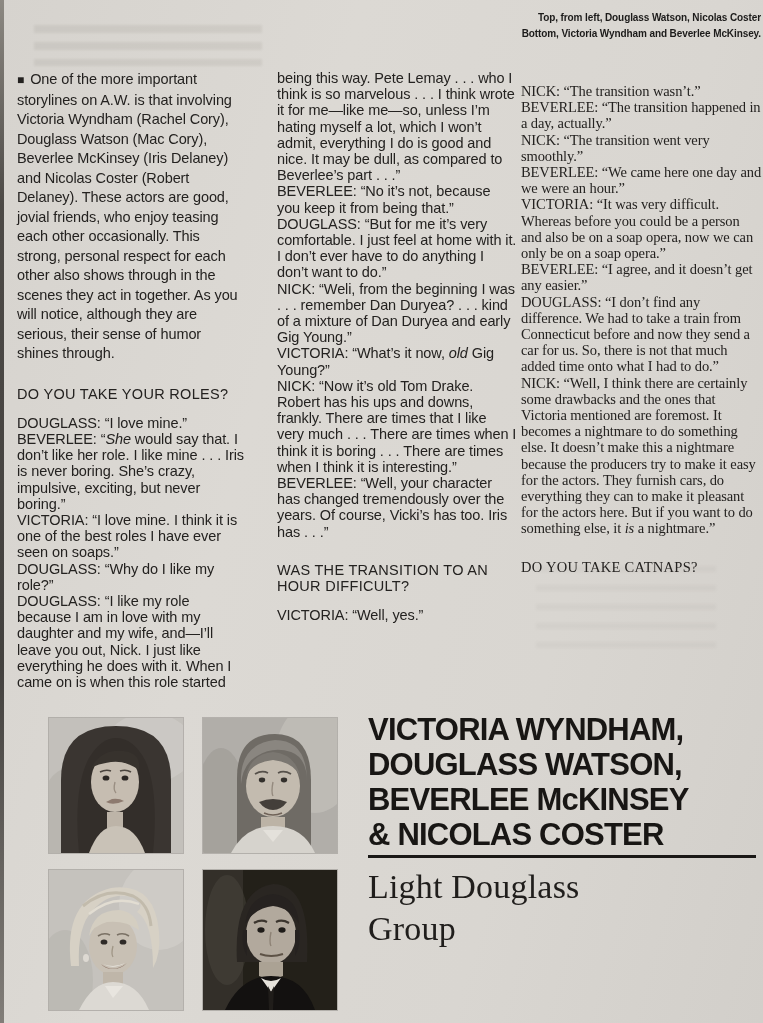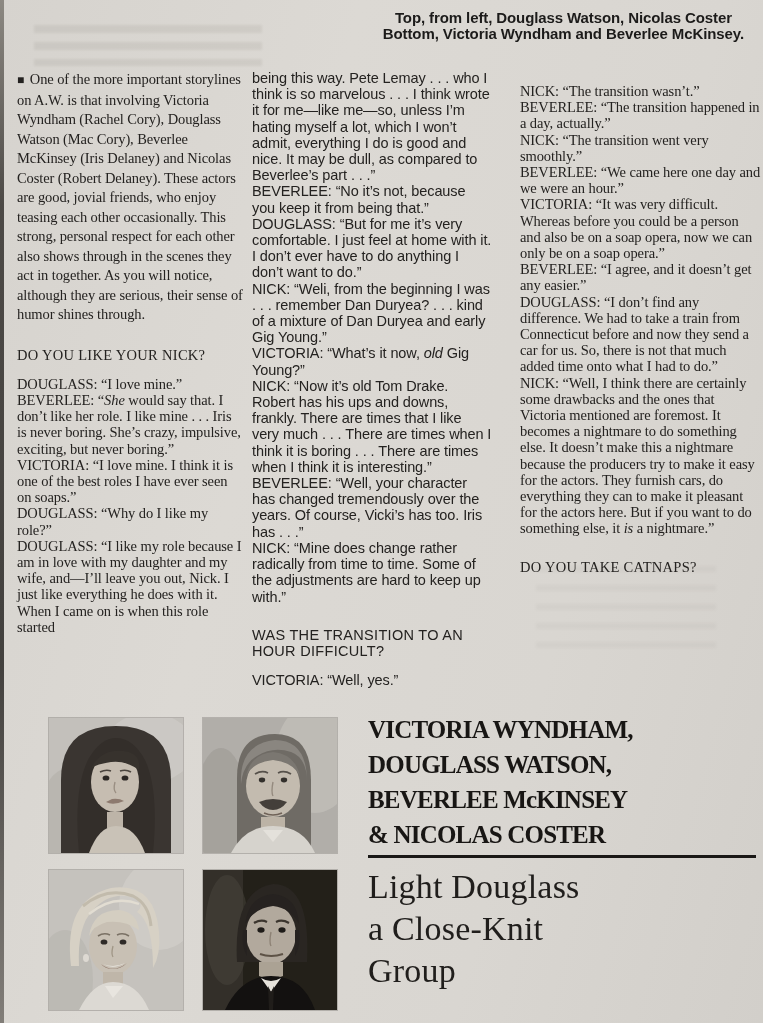--- a/index.html
+++ b/index.html
@@ -14,79 +14,78 @@
     background:linear-gradient(105deg,#d6d3ce 0%,#dcd9d4 35%,#d9d6d1 70%,#d2cfca 100%);}
   
   .scan-edge{position:absolute;left:0;top:0;width:4px;height:100%;
     background:linear-gradient(180deg,#7a766f 0%,#2a2724 20%,#1d1b19 65%,#6b6762 100%);opacity:.8;}
   
   .ghost{position:absolute;left:34px;top:20px;width:228px;height:46px;opacity:.10;filter:blur(1.2px);
     background:repeating-linear-gradient(180deg,transparent 0 5px,#6d675e 5px 13px,transparent 13px 17px);}
   .ghost2{position:absolute;left:536px;top:560px;width:180px;height:90px;opacity:.05;filter:blur(1.5px);
     background:repeating-linear-gradient(180deg,transparent 0 6px,#6d675e 6px 12px,transparent 12px 19px);}
 
-  .caption{position:absolute;top:10px;right:19px;text-align:center;
-    font-size:15px;line-height:15.5px;font-weight:bold;color:#1c1b1a;letter-spacing:-0.1px;}
+  .caption{position:absolute;top:10px;right:2px;text-align:right;
+    font-size:10px;line-height:15.5px;font-weight:bold;color:#1c1b1a;letter-spacing:-0.1px;}
 
   .columns{position:absolute;left:17px;top:70px;display:flex;}
   .col{font-size:14.5px;line-height:16.2px;letter-spacing:-0.1px;}
-  .col1{width:227px;margin-right:8px;font-family:Liberation Serif, serif;}
-  .col2{width:240px;margin-right:28px;}
+  .col1{width:227px;margin-right:33px;}
+  .col2{width:240px;margin-right:4px;}
   .col3{width:242px;padding-top:13px;font-family:Liberation Serif, serif;}
   .col p{margin:0;}
   .col p.lead{font-size:14.5px;line-height:19.5px;margin:0;}
   .col p.header{margin:22px 0 13px;letter-spacing:0.3px;}
   .bullet{font-size:12px;letter-spacing:2px;}
   .col i{font-style:italic;}
 
   .photo-grid{position:absolute;left:49px;top:718px;display:grid;
     grid-template-columns:134px 134px;grid-template-rows:135px 140px;
     column-gap:20px;row-gap:17px;}
   .photo{width:100%;height:100%;overflow:hidden;box-shadow:0 0 0 1px rgba(60,56,50,.25);}
   .photo svg{display:block;width:100%;height:100%;}
 
   .feature-right{position:absolute;left:368px;top:712px;width:388px;}
-  .names{font-family:Liberation Serif, serif;font-weight:bold;
-    font-size:25px;line-height:35px;letter-spacing:-0.8px;color:#181614;}
+  .names{font-family:Liberation Sans, sans-serif;font-weight:bold;
+    font-size:31px;line-height:35px;letter-spacing:-0.8px;color:#181614;}
   .rule{height:3px;background:#1a1816;margin:3px 0 8px;border:none;}
   .subtitle{font-family:"Liberation Serif", serif;font-weight:normal;
     font-size:34px;line-height:42px;letter-spacing:0.2px;color:#201e1c;}
 </style>
 </head>
 <body style="background: rgb(216, 213, 208);">
 
 <div class="page">
   <div class="scan-edge"></div>
   <div class="ghost"></div>
   <div class="ghost2"></div>
 
   <div class="caption">
     <div>Top, from left, Douglass Watson, Nicolas Coster</div>
     <div>Bottom, Victoria Wyndham and Beverlee McKinsey.</div>
   </div>
 
   <div class="columns">
     <div class="col col1">
         <p class="blk lead"><span class="bullet">■</span> One of the more important storylines on A.W. is that involving Victoria Wyndham (Rachel Cory), Douglass Watson (Mac Cory), Beverlee McKinsey (Iris Delaney) and Nicolas Coster (Robert Delaney). These actors are good, jovial friends, who enjoy teasing each other occasionally. This strong, personal respect for each other also shows through in the scenes they act in together. As you will notice, although they are serious, their sense of humor shines through.</p>
-        <p class="blk header">DO YOU LIKE YOUR NICK?</p>
+        <p class="blk header">DO YOU TAKE YOUR ROLES?</p>
         <p class="blk dialogue"><span class="spk">DOUGLASS:</span> “I love mine.”</p>
         <p class="blk dialogue"><span class="spk">BEVERLEE:</span> “<i>She</i> would say that. I don’t like her role. I like mine . . . Iris is never boring. She’s crazy, impulsive, exciting, but never boring.”</p>
         <p class="blk dialogue"><span class="spk">VICTORIA:</span> “I love mine. I think it is one of the best roles I have ever seen on soaps.”</p>
         <p class="blk dialogue"><span class="spk">DOUGLASS:</span> “Why do I like my role?”</p>
         <p class="blk dialogue"><span class="spk">DOUGLASS:</span> “I like my role because I am in love with my daughter and my wife, and—I’ll leave you out, Nick. I just like everything he does with it. When I came on is when this role started</p>
       </div>
     <div class="col col2">
         <p class="blk cont">being this way. Pete Lemay . . . who I think is so marvelous . . . I think wrote it for me—like me—so, unless I’m hating myself a lot, which I won’t admit, everything I do is good and nice. It may be dull, as compared to Beverlee’s part . . .”</p>
         <p class="blk dialogue"><span class="spk">BEVERLEE:</span> “No it’s not, because you keep it from being that.”</p>
         <p class="blk dialogue"><span class="spk">DOUGLASS:</span> “But for me it’s very comfortable. I just feel at home with it. I don’t ever have to do anything I don’t want to do.”</p>
         <p class="blk dialogue"><span class="spk">NICK:</span> “Weli, from the beginning I was . . . remember Dan Duryea? . . . kind of a mixture of Dan Duryea and early Gig Young.”</p>
         <p class="blk dialogue"><span class="spk">VICTORIA:</span> “What’s it now, <i>old</i> Gig Young?”</p>
         <p class="blk dialogue"><span class="spk">NICK:</span> “Now it’s old Tom Drake. Robert has his ups and downs, frankly. There are times that I like very much . . . There are times when I think it is boring . . . There are times when I think it is interesting.”</p>
         <p class="blk dialogue"><span class="spk">BEVERLEE:</span> “Well, your character has changed tremendously over the years. Of course, Vicki’s has too. Iris has . . .”</p>
-        <p class="blk dialogue"><span class="spk">NICK:</span> “Mine does change rather radically from time to time. Some of the adjustments are hard to keep up with.”</p>
         <p class="blk header">WAS THE TRANSITION TO AN HOUR DIFFICULT?</p>
         <p class="blk dialogue"><span class="spk">VICTORIA:</span> “Well, yes.”</p>
       </div>
     <div class="col col3">
         <p class="blk dialogue"><span class="spk">NICK:</span> “The transition wasn’t.”</p>
         <p class="blk dialogue"><span class="spk">BEVERLEE:</span> “The transition happened in a day, actually.”</p>
         <p class="blk dialogue"><span class="spk">NICK:</span> “The transition went very smoothly.”</p>
         <p class="blk dialogue"><span class="spk">BEVERLEE:</span> “We came here one day and we were an hour.”</p>
         <p class="blk dialogue"><span class="spk">VICTORIA:</span> “It was very difficult. Whereas before you could be a person and also be on a soap opera, now we can only be on a soap opera.”</p>
         <p class="blk dialogue"><span class="spk">BEVERLEE:</span> “I agree, and it doesn’t get any easier.”</p>
@@ -187,17 +186,16 @@
   <div class="feature-right">
     <div class="names">
         <div>VICTORIA WYNDHAM,</div>
         <div>DOUGLASS WATSON,</div>
         <div>BEVERLEE McKINSEY</div>
         <div>&amp; NICOLAS COSTER</div>
       </div>
     <hr class="rule">
     <div class="subtitle">
         <div>Light Douglass</div>
-        <div>a Close-Knit</div>
         <div>Group</div>
       </div>
   </div>
 </div>
 
 </body></html>

